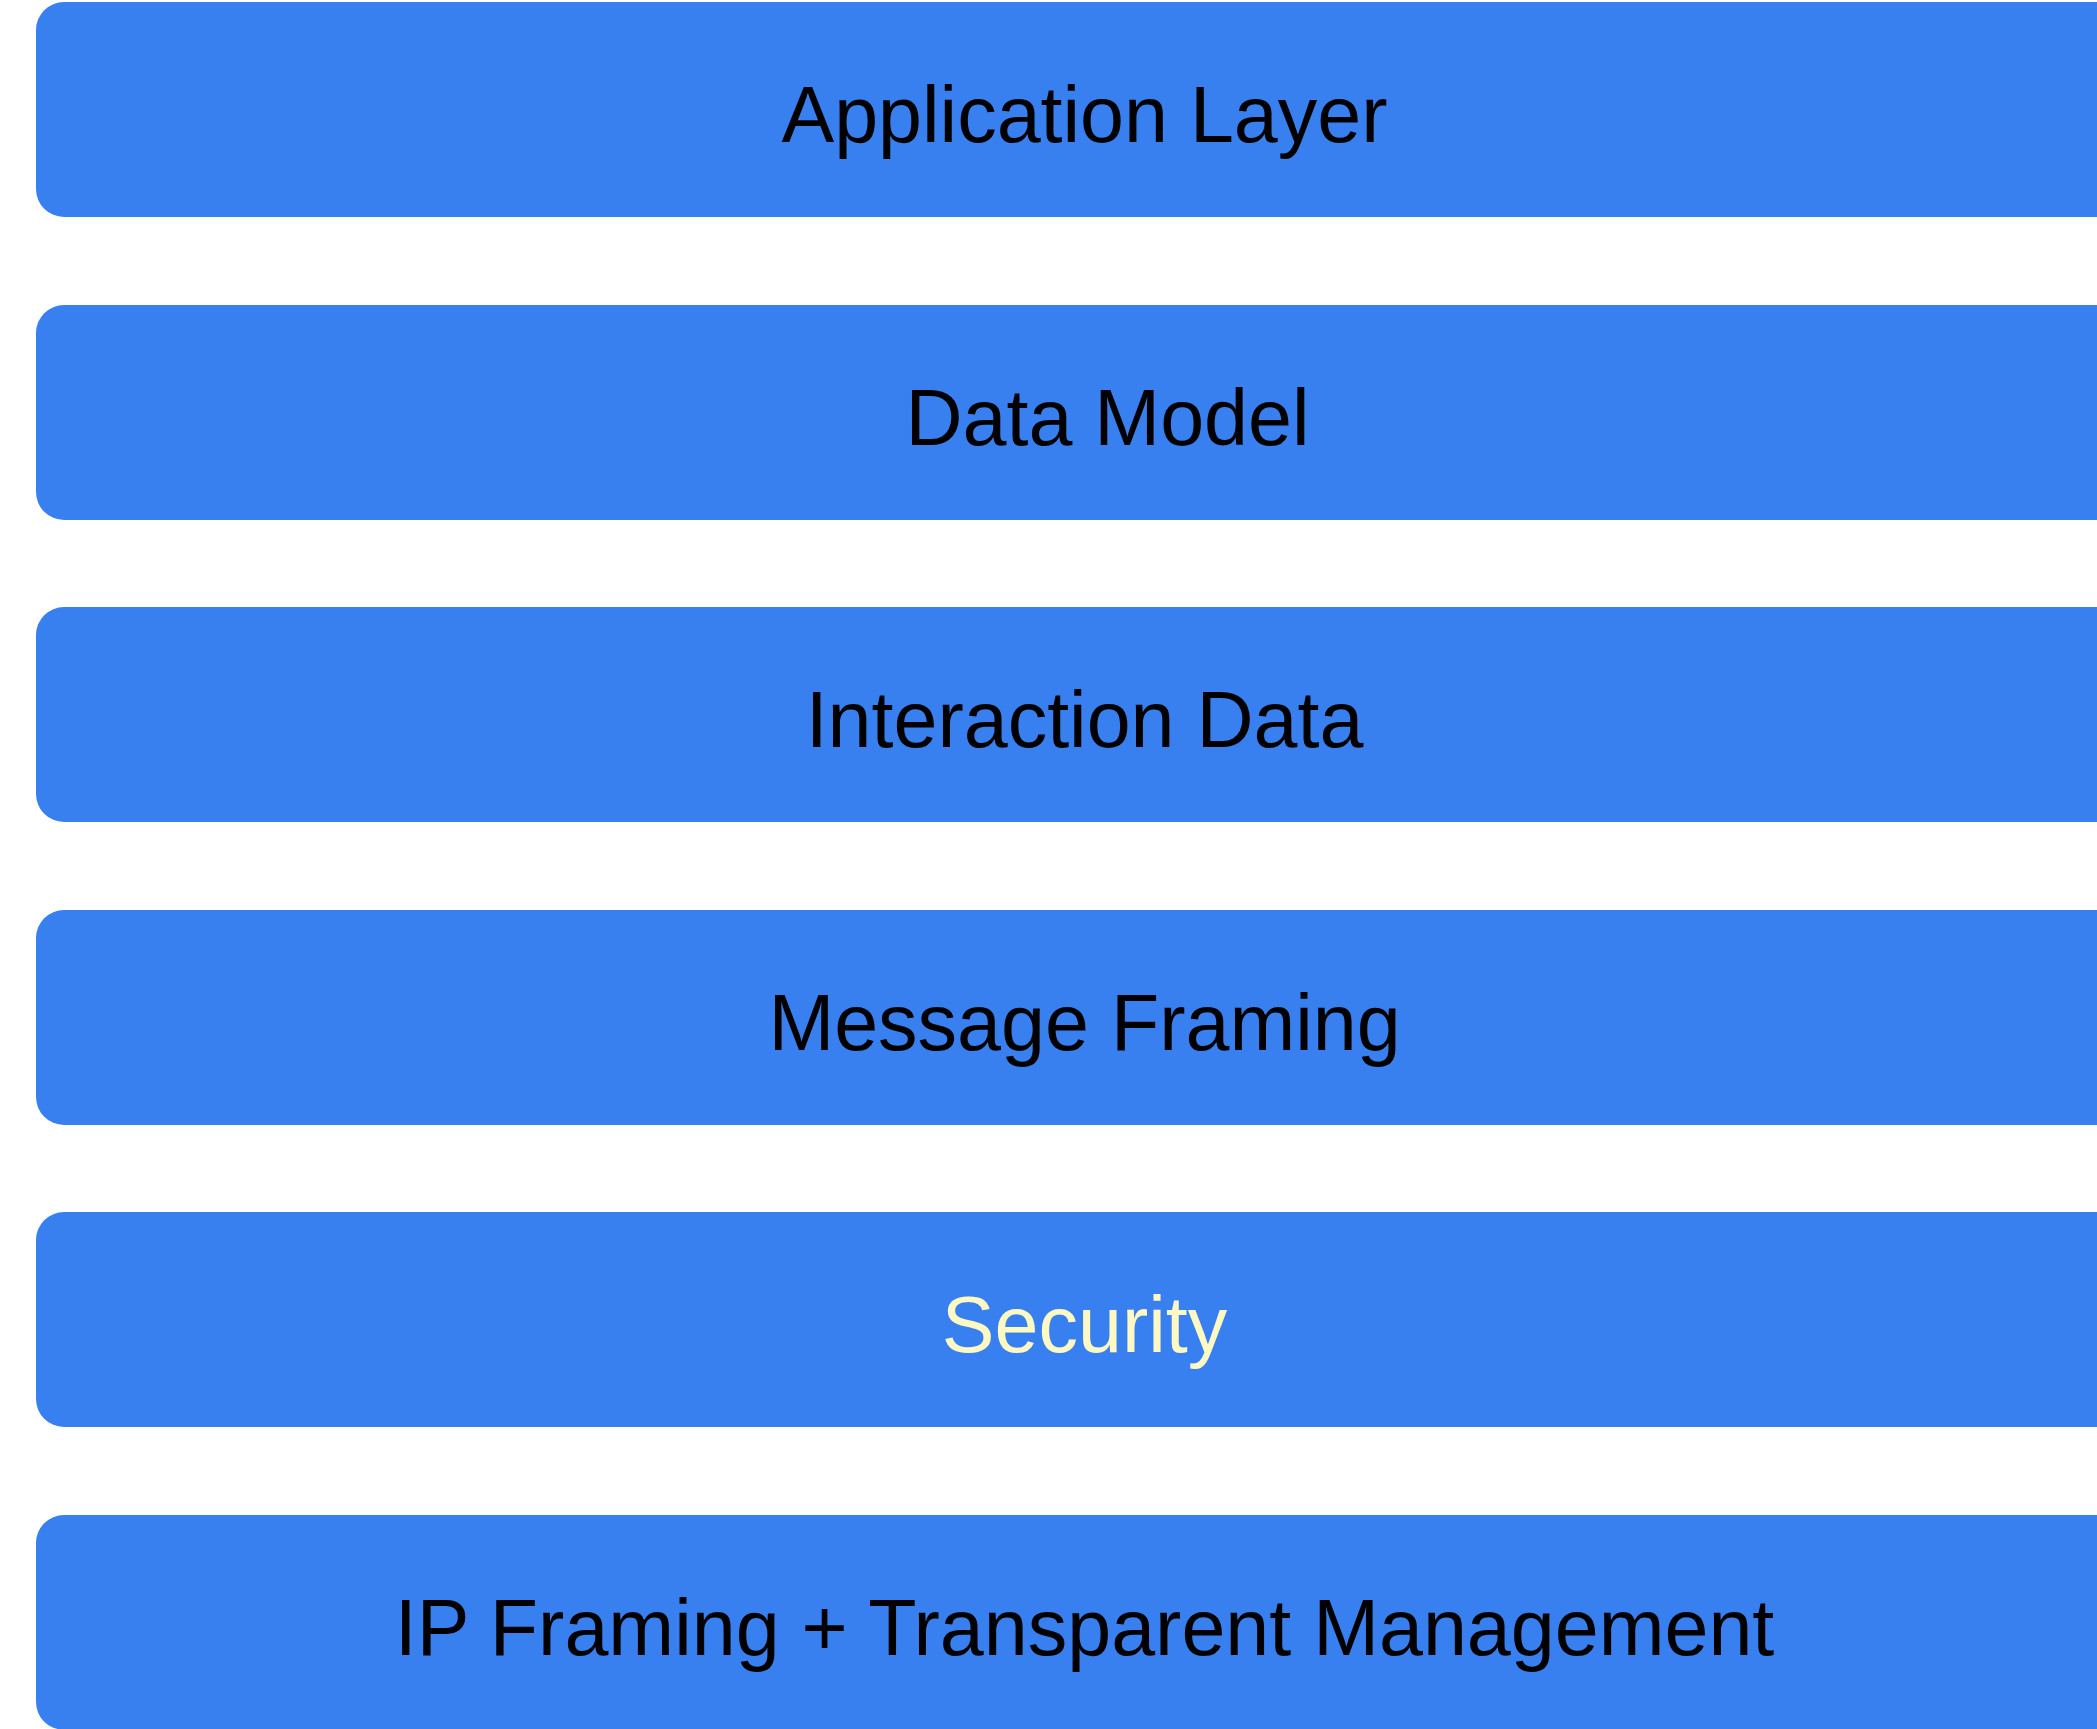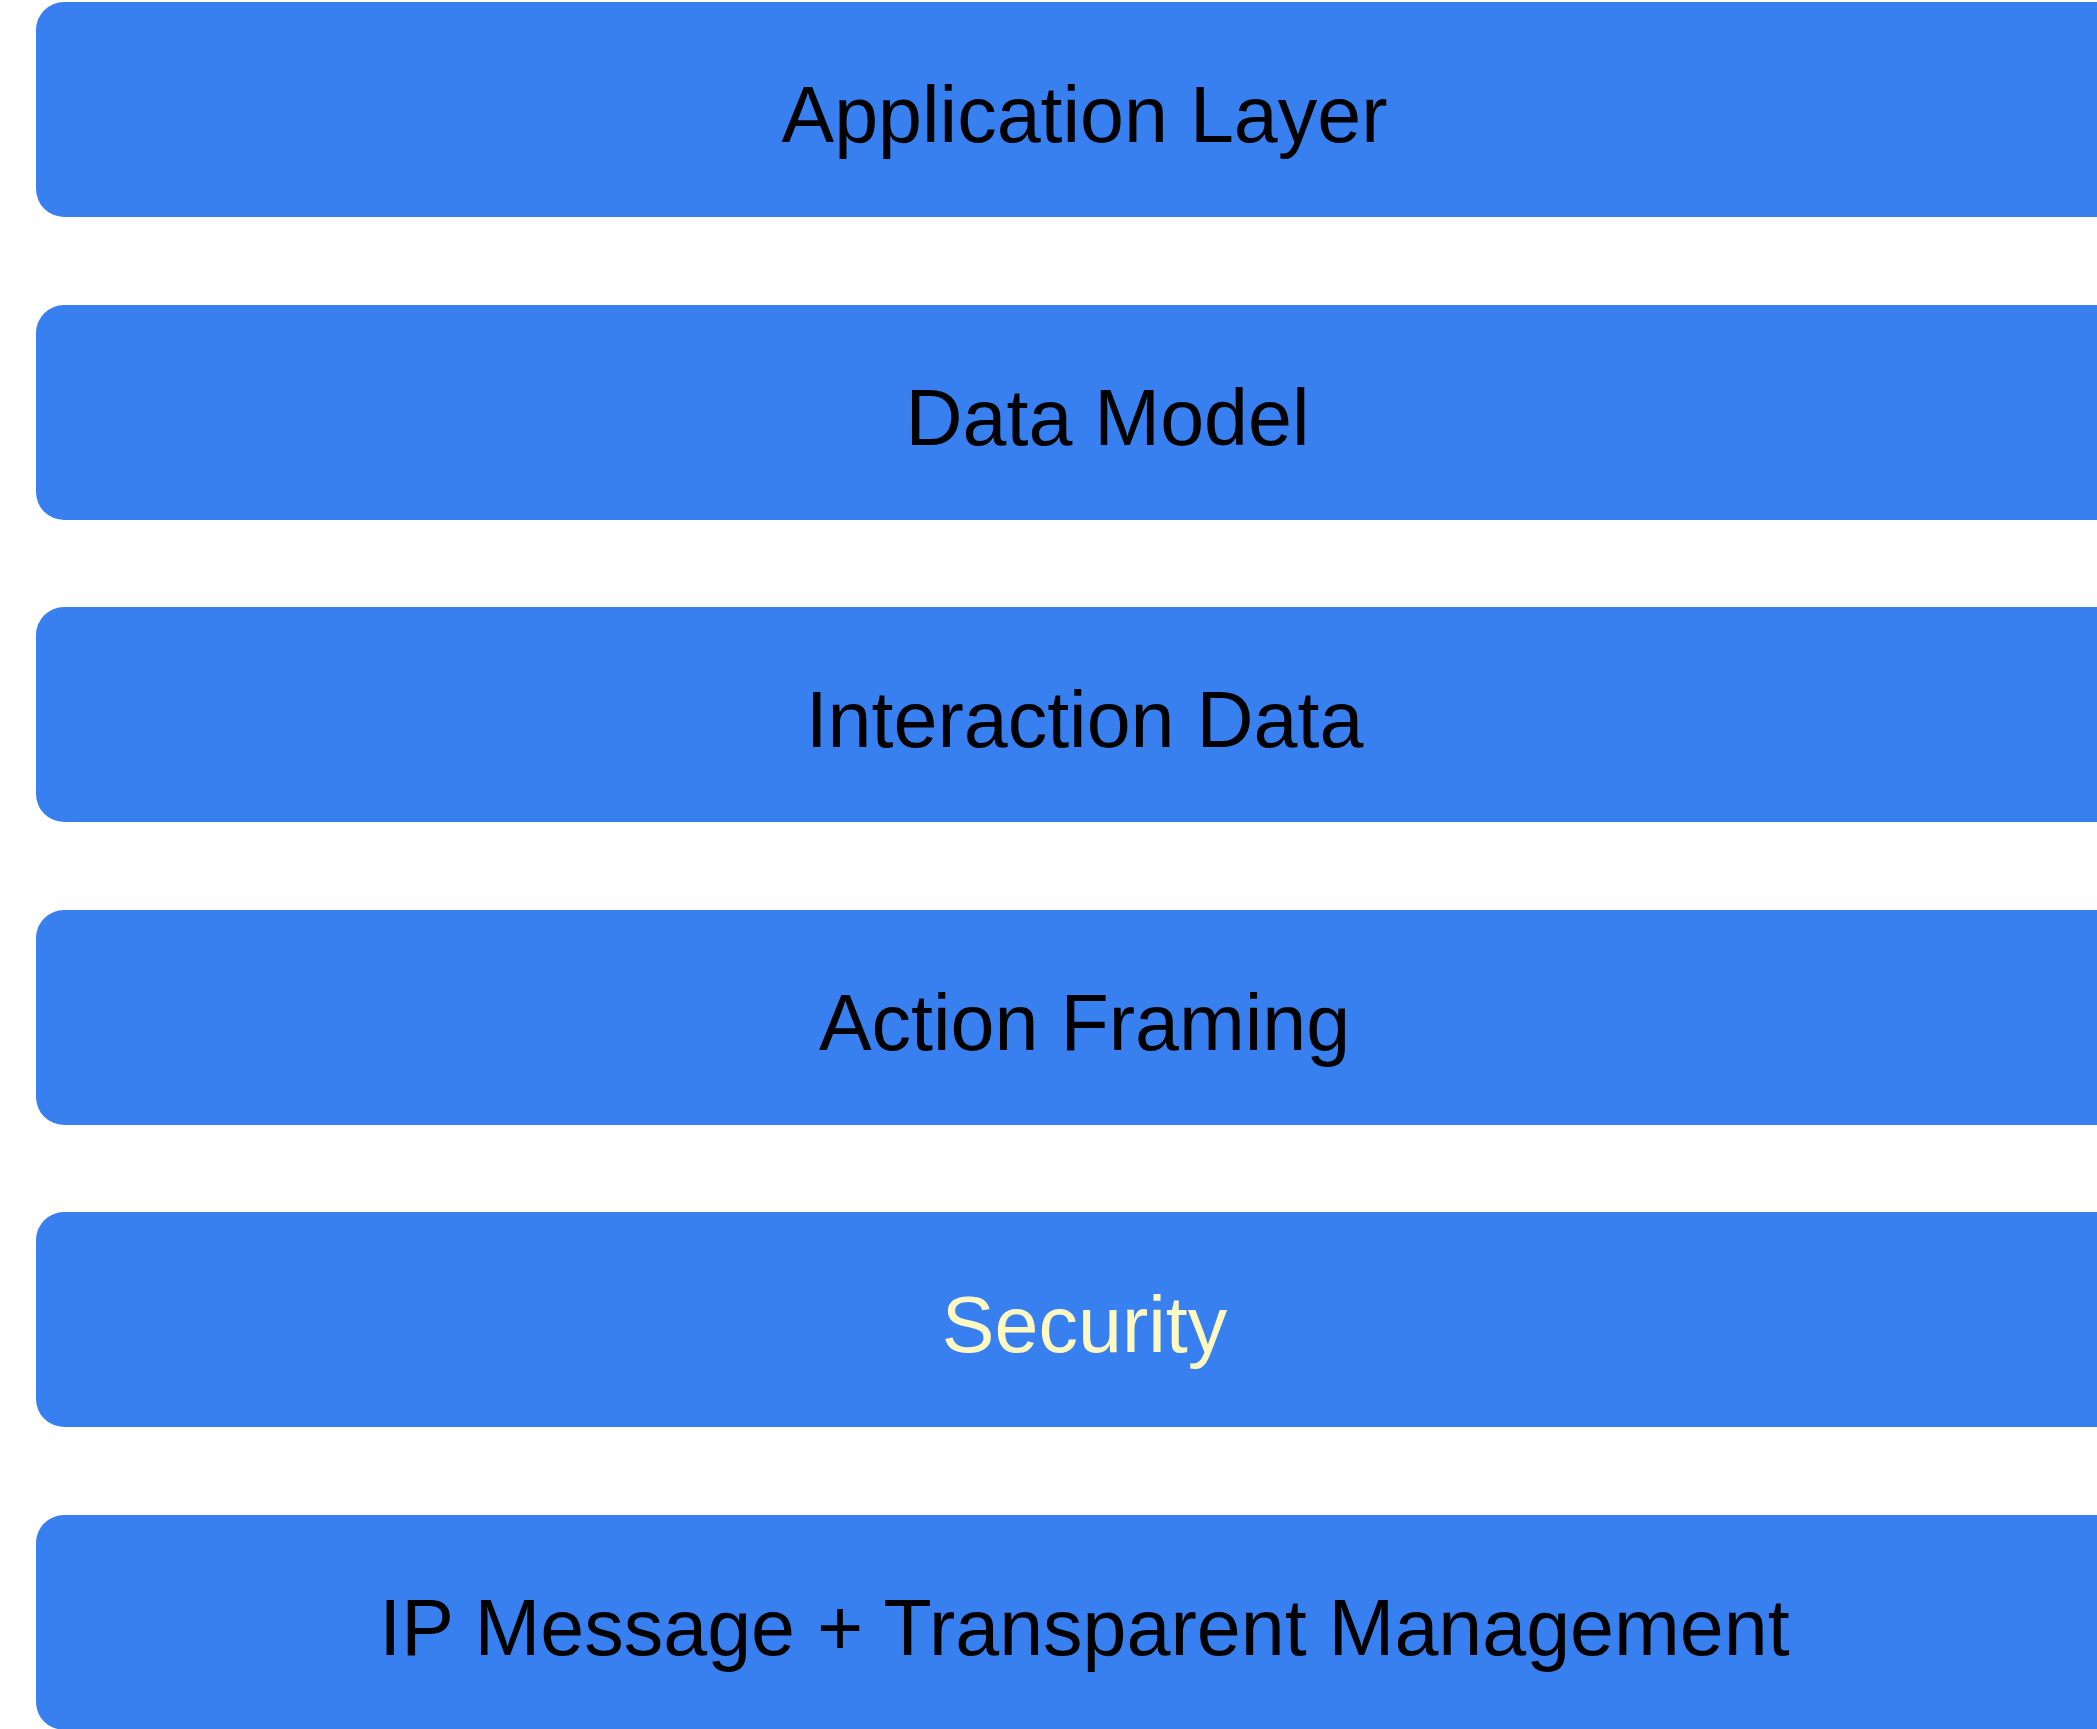--- a/index.html
+++ b/index.html
@@ -52,26 +52,26 @@
 
   <div class="layer-box" style="background: rgb(56, 128, 240); padding-left: 46px;">
     <span class="layer-label" style="color: rgb(0, 0, 0);">Data Model</span>
   </div>
 
   <div class="layer-box" style="background: rgb(56, 128, 240);">
     <span class="layer-label" style="color: rgb(0, 0, 0);">Interaction Data</span>
   </div>
 
   <div class="layer-box" style="background: rgb(56, 128, 240);">
-    <span class="layer-label" style="color: rgb(0, 0, 0);">Action Framing</span>
+    <span class="layer-label" style="color: rgb(0, 0, 0);">Message Framing</span>
   </div>
 
   <div class="layer-box" style="background: rgb(56, 128, 240);">
     <span class="layer-label" style="color: #fef9c3;">Security</span>
   </div>
 
 
   <div class="layer-box" style="background: rgb(56, 128, 240);">
-    <span class="layer-label" style="color: rgb(0, 0, 0);">IP Message + Transparent Management</span>
+    <span class="layer-label" style="color: rgb(0, 0, 0);">IP Framing + Transparent Management</span>
   </div>
 
 </div>
 
 
 </body></html>

